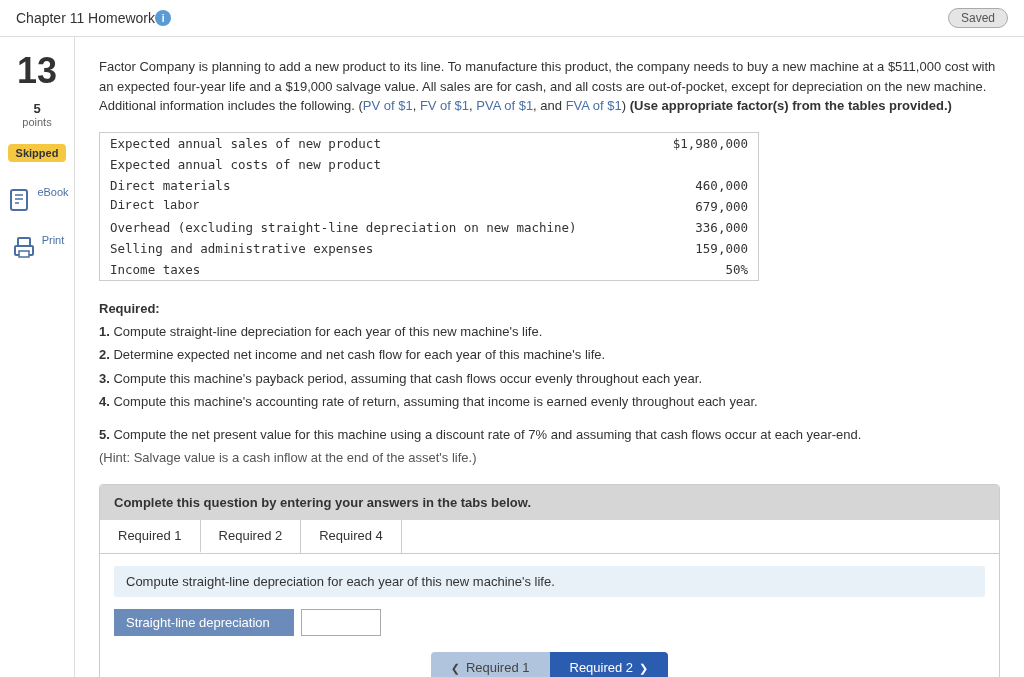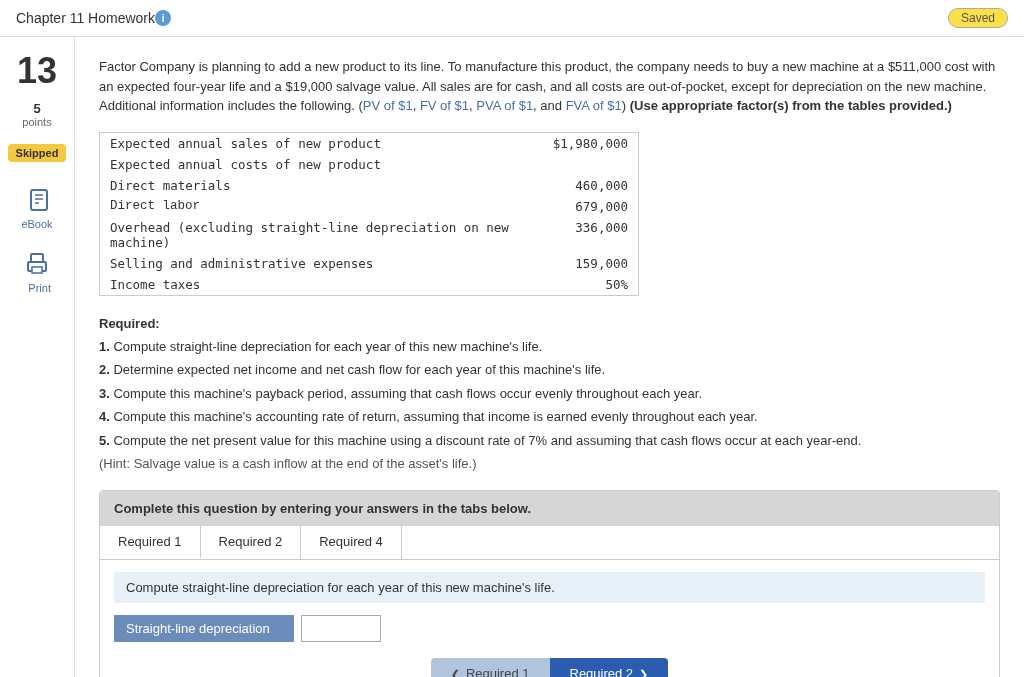--- a/index.html
+++ b/index.html
@@ -24,21 +24,21 @@
       display: inline-flex; align-items: center; justify-content: center;
       color: #fff; font-size: 10px; font-weight: bold; cursor: pointer;
     }
     .saved-badge {
       margin-left: auto;
       border: 1px solid #aaa;
       border-radius: 12px;
       padding: 2px 12px;
       font-size: 12px;
       color: #555;
-      background: #fde047;
+      background: #e5e5e5;
     }
 
     .main-layout {
       display: flex;
       min-height: calc(100vh - 40px);
     }
 
     .left-sidebar {
       width: 75px;
       background: #fff;
@@ -76,22 +76,21 @@
     }
     .sidebar-icon-group {
       display: flex;
       flex-direction: column;
       align-items: center;
       margin-top: 16px;
       gap: 20px;
     }
     .sidebar-icon-item {
       display: flex;
-      flex-direction: column;
-      align-items: flex-end;
+      align-items: flex-start;
       gap: 4px;
       cursor: pointer;
     }
     .sidebar-icon-item .icon-shape {
       width: 28px; height: 28px;
       display: flex; align-items: center; justify-content: center;
       color: #4a6fa5;
     }
     .sidebar-icon-item .icon-label {
       font-size: 11px;
@@ -110,21 +109,21 @@
       line-height: 1.5;
       color: #333;
       margin-bottom: 16px;
     }
     .problem-text a {
       color: #4a6fa5;
       text-decoration: none;
     }
 
     .data-table {
-      width: 540px;
+      width: 660px;
       border: 1px solid #ccc;
       margin-bottom: 20px;
       background: #fff;
     }
     .data-table table {
       width: 100%;
       border-collapse: collapse;
       font-family: monospace;
       font-size: 12.5px;
     }
@@ -331,21 +330,21 @@
           </tbody>
       </table>
     </div>
 
     <div class="required-section">
       <h3>Required:</h3>
       <div id="required-items-container">
           <div style="margin-bottom: 4px; line-height: 1.5;"><strong>1. </strong>Compute straight-line depreciation for each year of this new machine's life.</div>
           <div style="margin-bottom: 4px; line-height: 1.5;"><strong>2. </strong>Determine expected net income and net cash flow for each year of this machine's life.</div>
           <div style="margin-bottom: 4px; line-height: 1.5;"><strong>3. </strong>Compute this machine's payback period, assuming that cash flows occur evenly throughout each year.</div>
-          <div style="margin-bottom: 4px; line-height: 1.5;"><strong>4. </strong>Compute this machine's accounting rate of return, assuming that income is earned evenly throughout each year.</div>
+          <div style="margin-bottom: 13px; line-height: 1.5;"><strong>4. </strong>Compute this machine's accounting rate of return, assuming that income is earned evenly throughout each year.</div>
           <div style="margin-bottom: 4px; line-height: 1.5;"><strong>5. </strong>Compute the net present value for this machine using a discount rate of 7% and assuming that cash flows occur at each year-end.</div>
           <div style="margin-bottom: 4px; line-height: 1.5; color: rgb(85, 85, 85);">(Hint: Salvage value is a cash inflow at the end of the asset's life.)</div>
         </div>
     </div>
 
     <div class="tab-container-wrapper">
       <div class="tab-header-bar">Complete this question by entering your answers in the tabs below.</div>
       <div class="tabs-row" id="tabs-row">
       <div class="tab-item active">Required 1</div>
           <div class="tab-item">Required 2</div>

